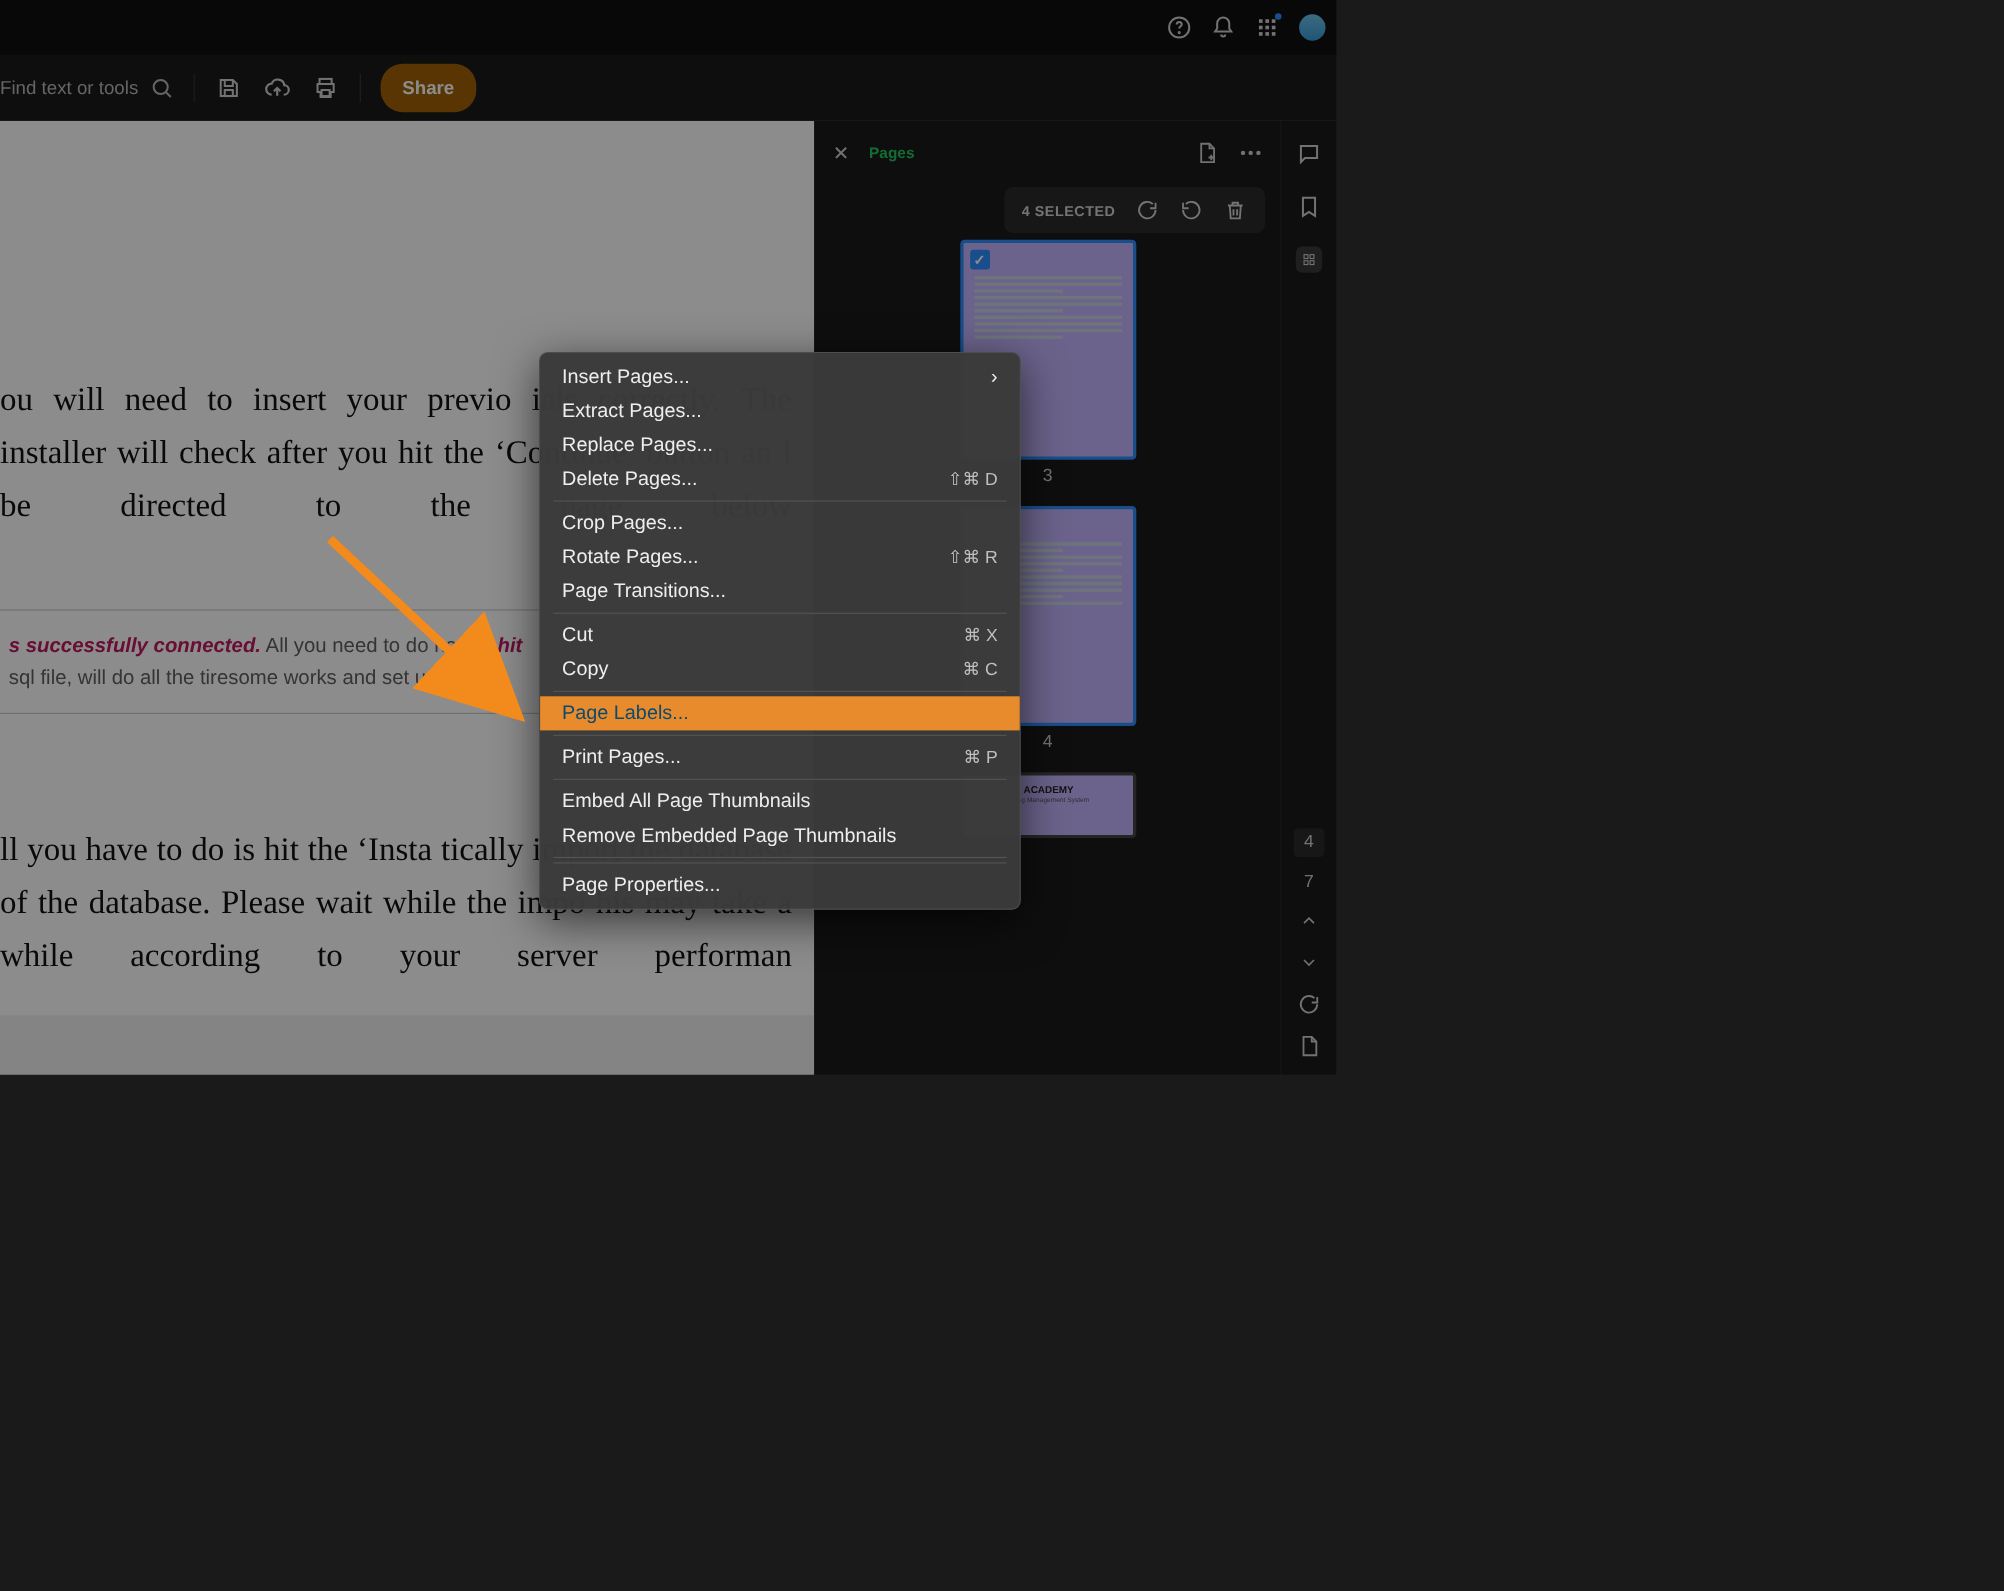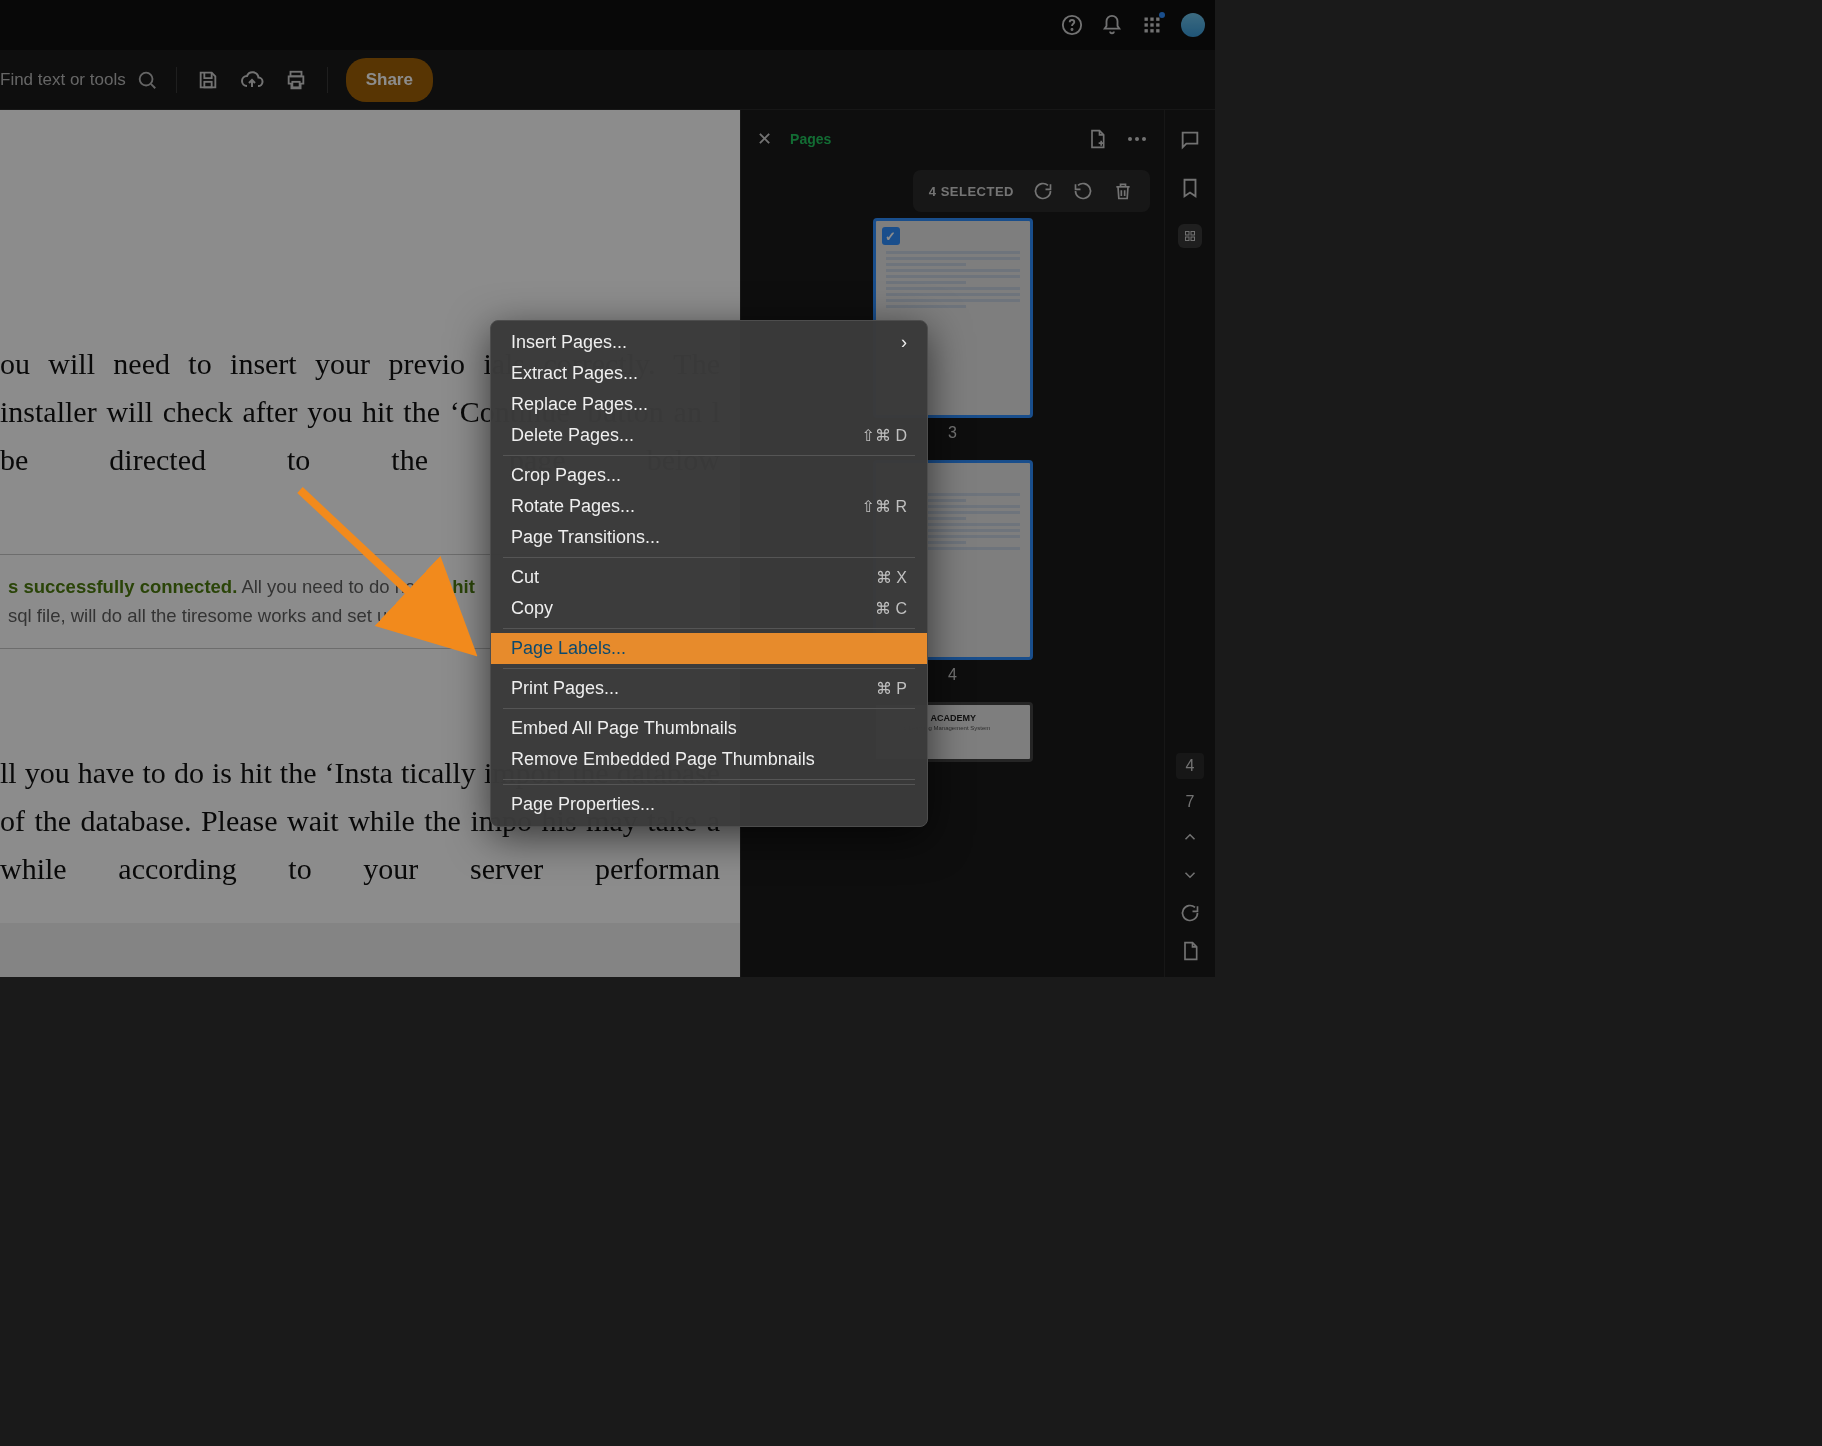--- a/index.html
+++ b/index.html
@@ -17,40 +17,40 @@
   .find-box { display: flex; align-items: center; gap: 10px; color: #b9b9b9; font-size: 17px; }
   .vdiv { width:1px; height:26px; background:#3a3a3a; }
   .doc-toolbar .tool { width: 26px; height: 26px; display:flex; align-items:center; justify-content:center; color:#d0d0d0; cursor:pointer; }
   .share-btn { background:#a16207; color:#fff; padding:12px 20px; border-radius:20px; font-size:17px; font-weight:600; cursor:pointer; }
 
   
   .doc-view { position:absolute; top:110px; left:0; width:740px; bottom:0; background:#f1f1f1; overflow:hidden; }
   .doc-page { background:#fff; padding:30px 0 30px 0; color:#111; }
   .doc-page p { font-family: Georgia, "Times New Roman", serif; font-size:30px; line-height:1.6; text-align:justify; text-align-last:justify; padding-left:0; padding-right:20px; }
   .callout { margin:70px 0 0 0; padding:18px 20px 18px 8px; border-top:1px solid #c6c6c6; border-bottom:1px solid #c6c6c6; color:#5f5f5f; font-size:18.5px; line-height:1.55; }
-  .callout b { color:#4d7c0f; }
+  .callout b { color:#be185d;font-style:italic; }
   .para2 { margin-top:100px; }
 
   
   .overlay { position:absolute; inset:0; background:rgba(0,0,0,0.45); pointer-events:none; z-index:5; }
 
   
   .pages-panel { position:absolute; top:110px; left:740px; right:50px; bottom:0; background:#1a1a1a; border-left:1px solid #2b2b2b; border-right:1px solid #2b2b2b; display:flex; flex-direction:column; }
   .pages-header { display:flex; align-items:center; gap:18px; padding:18px 16px 10px 16px; }
   .pages-header .title { color:#22c55e; font-size:14px; font-weight:700; flex:1; }
   .pages-header .ic { width:22px; height:22px; color:#d0d0d0; cursor:pointer; display:flex; align-items:center; justify-content:center; }
   .close-x { color:#d0d0d0; cursor:pointer; font-size:18px; }
 
   .sel-bar { margin:10px 14px 0 auto; background:#2b2b2b; border-radius:8px; display:flex; align-items:center; gap:18px; padding:10px 16px; color:#d3d3d3; width:fit-content; }
   .sel-bar .label { font-size:13px; font-weight:700; letter-spacing:0.5px; }
   .sel-bar .ic { width:22px; height:22px; cursor:pointer; display:flex; align-items:center; justify-content:center; }
 
   .thumbs { padding:6px 0 0 0; display:flex; flex-direction:column; align-items:center; gap:18px; overflow:hidden; }
   .thumb-wrap { display:flex; flex-direction:column; align-items:center; gap:6px; }
-  .thumb { width:160px; height:200px; background:#e5e5e5; border:3px solid #2e8eff; border-radius:4px; position:relative; overflow:hidden; }
+  .thumb { width:160px; height:200px; background:#c4b5fd; border:3px solid #2e8eff; border-radius:4px; position:relative; overflow:hidden; }
   .thumb .check { position:absolute; top:6px; left:6px; width:18px; height:18px; background:#2e8eff; border-radius:3px; display:flex; align-items:center; justify-content:center; }
   .thumb .check::after { content:"✓"; color:#fff; font-size:13px; font-weight:700; }
   .thumb .faketxt { position:absolute; top:30px; left:10px; right:10px; bottom:10px; display:flex; flex-direction:column; gap:3px; }
   .thumb .faketxt span { height:3px; background:#c9d4e2; display:block; }
   .thumb .faketxt span.short { width:60%; }
   .thumb-label { color:#d0d0d0; font-size:16px; }
 
   
   .right-rail { position:absolute; top:110px; right:0; width:50px; bottom:0; background:#1a1a1a; display:flex; flex-direction:column; align-items:center; padding-top:18px; gap:24px; }
   .right-rail .ic { width:24px; height:24px; color:#d0d0d0; cursor:pointer; display:flex; align-items:center; justify-content:center; }

